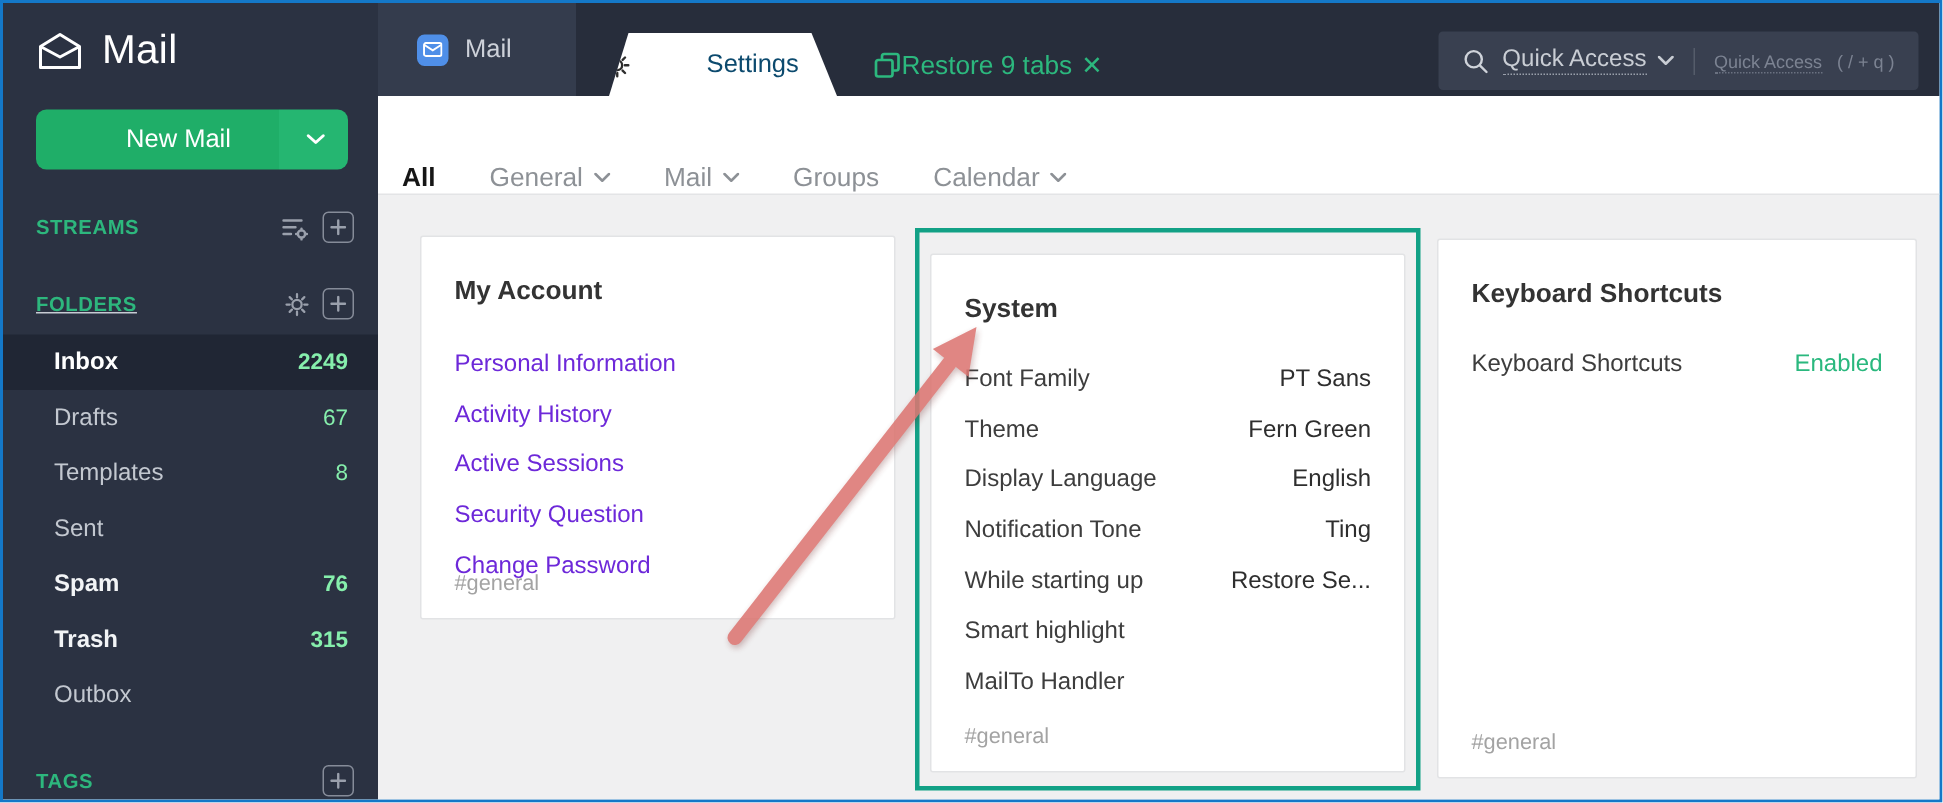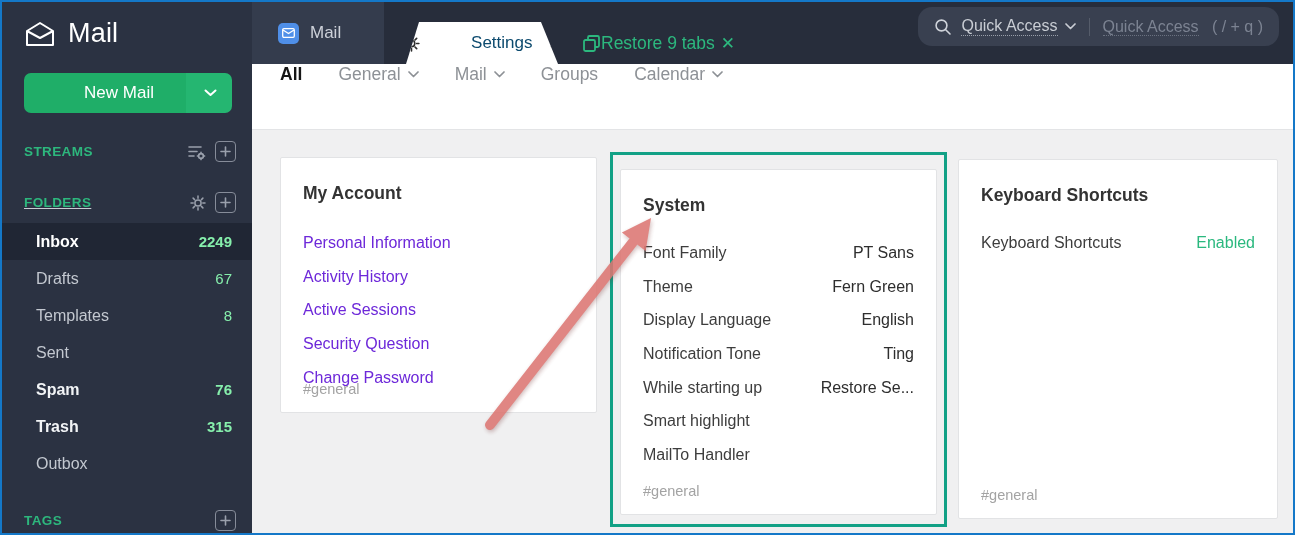--- a/index.html
+++ b/index.html
@@ -44,30 +44,30 @@
     display:flex; align-items:center; justify-content:center; }
   .tab-settings{ margin-left:22px; margin-top:20px; height:42px; width:152px; background:#fff;
     clip-path:polygon(13px 0, calc(100% - 17px) 0, 100% 100%, 0 100%);
     display:flex; align-items:center; justify-content:center; gap:10px; cursor:pointer; }
   .tab-settings .tab-label{ color:#0c4a6e; font-size:17px;margin-left:40px; }
   .tab-settings .tab-close{ color:#3c3c3c; font-size:16px; margin-left:6px; cursor:pointer; }
   .tab-restore{ margin-left:24px; margin-top:20px; height:42px; display:flex; align-items:center;
     cursor:pointer; }
   .tab-restore .tab-label{ color:#2cb87e; font-size:17.5px; }
   .tab-restore .tab-close{ color:#2cb87e; font-size:17px; margin-left:6px; cursor:pointer; }
-  .quick-access{ position:absolute; right:14px; top:5px; height:39px; background:#394050;
-    border-radius:14px; display:flex; align-items:center; gap:9px; padding:0 16px; cursor:text; }
+  .quick-access{ position:absolute; right:14px; top:19px; height:39px; background:#394050;
+    border-radius:3px; display:flex; align-items:center; gap:9px; padding:0 16px; cursor:text; }
   .qa-selector{ display:flex; align-items:center; gap:7px; cursor:pointer; }
   .qa-selector .qa-label{ color:#c9cdd4; font-size:16px; border-bottom:1px dotted #9aa0ab; }
   .qa-divider{ width:1px; height:18px; background:#555c6a; margin:0 4px; }
-  .qa-placeholder{ color:#7c8392; font-size:16px; }
+  .qa-placeholder{ color:#7c8392; font-size:12px; }
   .qa-placeholder .qa-ph-main{ border-bottom:1px dotted #6a7180; }
   
   .filterbar{ height:66px; flex:0 0 66px; background:#fff; border-bottom:1px solid #e3e4e6;
-    display:flex; align-items:flex-start; padding-left:28px; gap:36px; }
+    display:flex; align-items:flex-end; padding-left:16px; gap:36px; }
   .filter-item{ display:flex; align-items:center; gap:7px; font-size:17.5px; color:#8d9196; cursor:pointer; }
   .filter-item.active{ color:#161616; font-weight:bold; }
   
   .content{ position:relative; flex:1; background:#f0f0f1; }
   .card{ position:absolute; background:#fff; border:1px solid #e2e3e5; border-radius:2px; padding:22px; }
   .card-myaccount{ left:28px; top:27px; width:317px; height:256px; }
   .highlight-frame{ position:absolute; left:358px; top:22px; width:337px; height:375px;
     border:3px solid #12a186; padding:14px 7px 9px 7px; }
   .card-system{ position:relative; width:100%; height:100%; background:#fff;
     border:1px solid #e2e3e5; border-radius:2px; padding:22px; }

